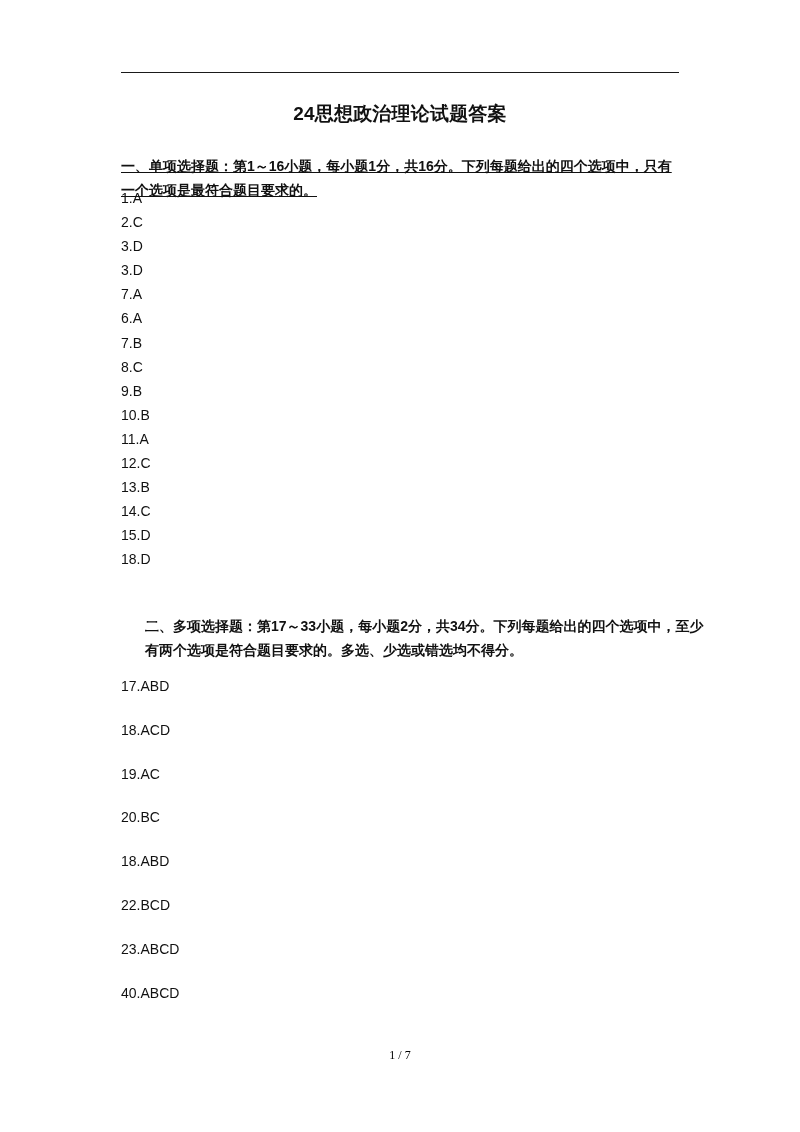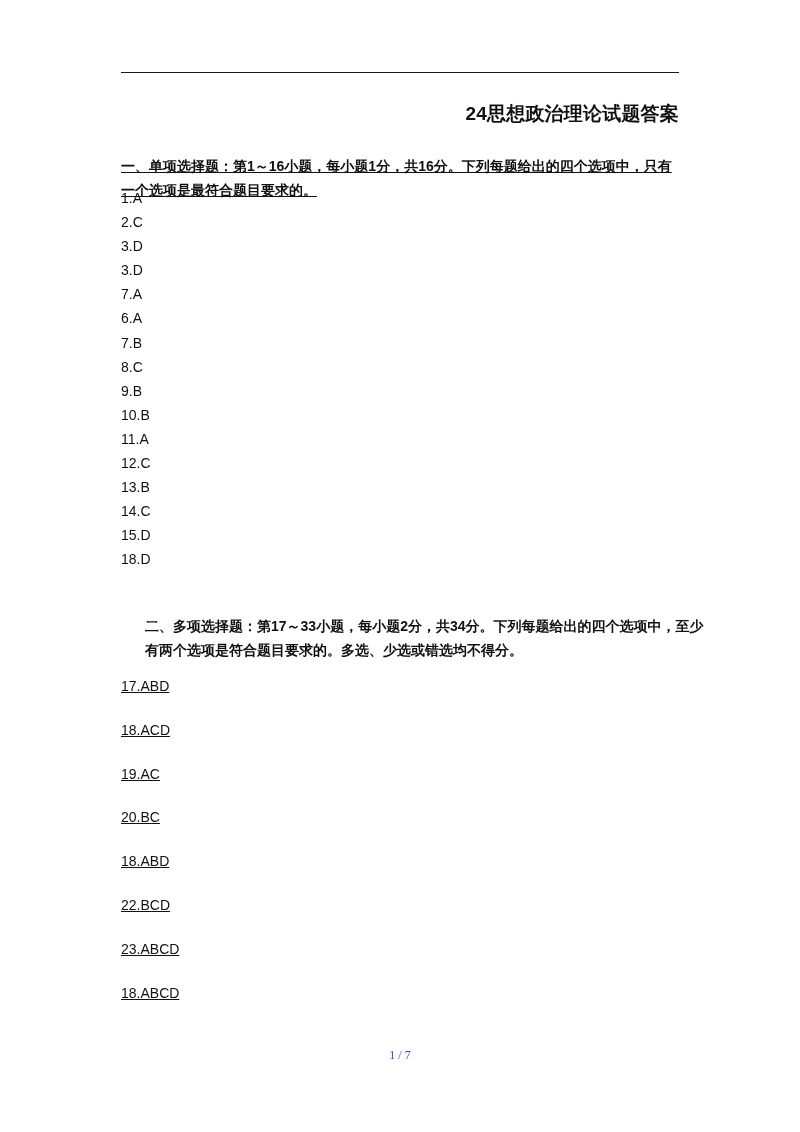--- a/index.html
+++ b/index.html
@@ -21,21 +21,21 @@
       top: 72px;
       width: 558px;
       height: 0;
       border-top: 1.3px solid #1a1a1a;
     }
     .doc-title {
       position: absolute;
       left: 121px;
       top: 100px;
       width: 558px;
-      text-align: right;
+      text-align: center;
       font-size: 19px;
       font-weight: bold;
       line-height: 28px;
       letter-spacing: 0.2px;
     }
     .section-heading {
       position: absolute;
       left: 121px;
       width: 560px;
       font-size: 14px;
@@ -50,34 +50,34 @@
       margin: 0;
       padding: 0;
       list-style: none;
       font-size: 14px;
     }
     .list1 { top: 186px; }
     .list1 li {
       height: 24.1px;
       line-height: 24px;
     }
-    .list2 { top: 674px; text-decoration: underline; }
+    .list2 { top: 674px; }
     .list2 li {
       height: 43.8px;
       line-height: 24px;
     }
     .page-number {
       position: absolute;
       left: 0;
       top: 1048px;
       width: 800px;
       text-align: center;
       font-family: "Liberation Serif", "DejaVu Serif", serif;
       font-size: 12px;
-      color: #6d28d9;
+      color: #000000;
     }
   </style>
 </head>
 <body>
 
 <div class="header-rule"></div>
 
 <h1 class="doc-title" style="margin:0;">24思想政治理论试题答案</h1>
 
 <div class="section-heading sec1">一、单项选择题：第1～16小题，每小题1分，共16分。下列每题给出的四个选项中，只有一个选项是最符合题目要求的。</div>
@@ -104,16 +104,16 @@
 <div class="section-heading sec2">二、多项选择题：第17～33小题，每小题2分，共34分。下列每题给出的四个选项中，至少有两个选项是符合题目要求的。多选、少选或错选均不得分。</div>
 
 <ul class="answer-list list2">
   <li>17.ABD</li>
   <li>18.ACD</li>
   <li>19.AC</li>
   <li>20.BC</li>
   <li>18.ABD</li>
   <li>22.BCD</li>
   <li>23.ABCD</li>
-  <li>18.ABCD</li>
+  <li>40.ABCD</li>
 </ul>
 
 <div class="page-number">1 / 7</div>
 
 </body></html>

